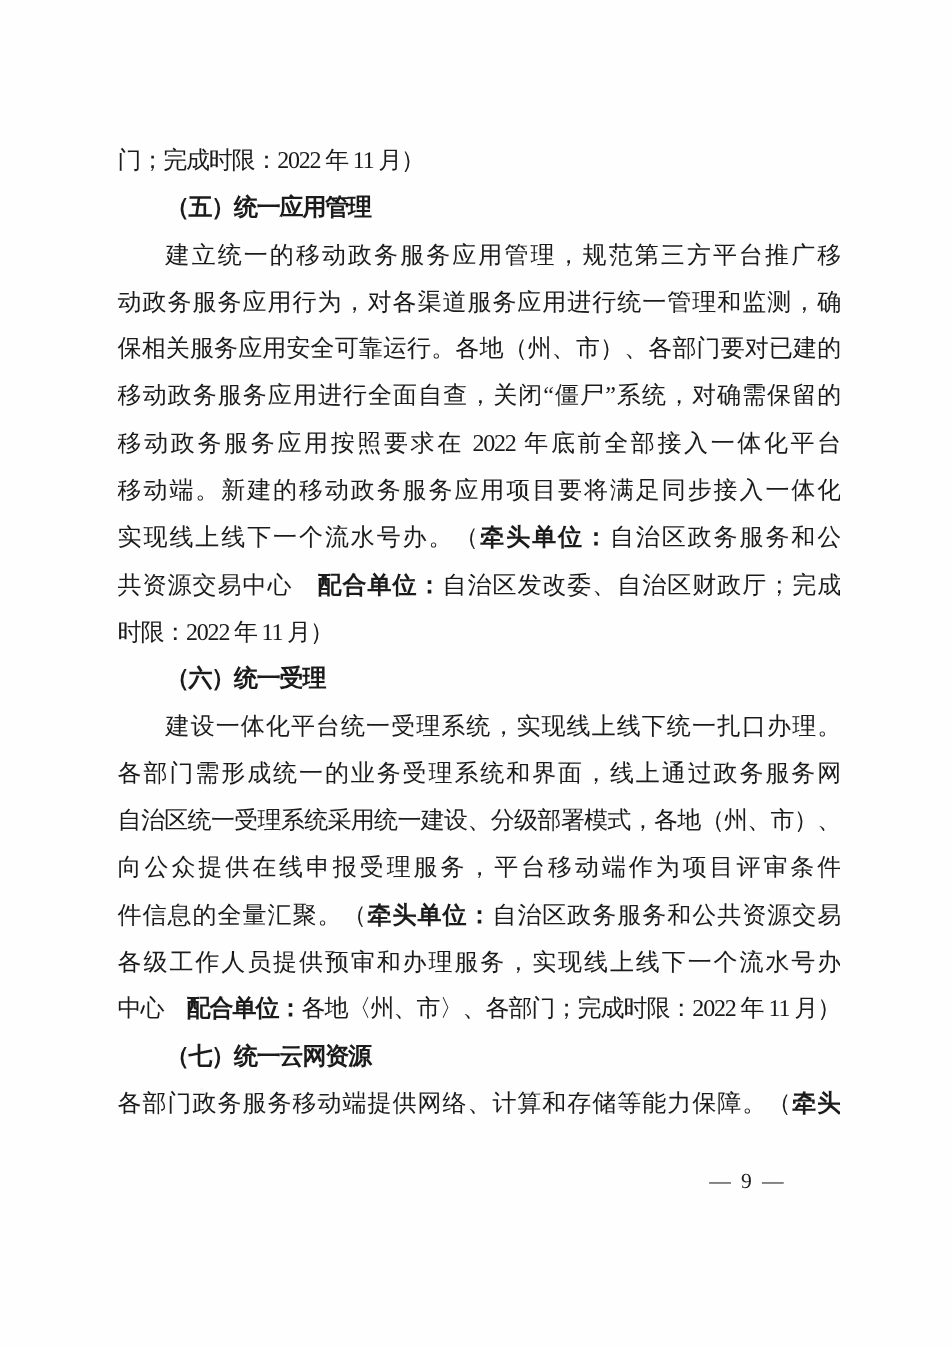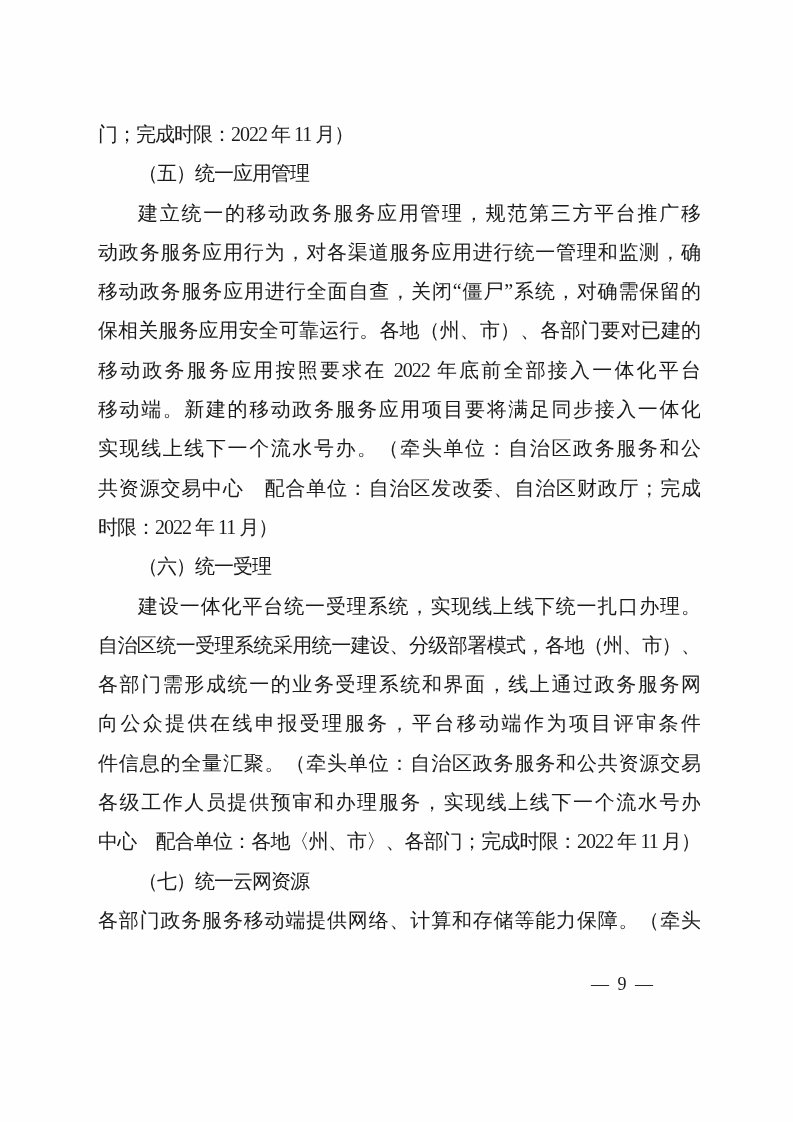--- a/index.html
+++ b/index.html
@@ -25,52 +25,52 @@
     height: 39.3px;
     overflow: hidden;
     text-align: left;
   }
   .line.justify {
     text-align: justify;
     text-align-last: justify;
   }
   .line.indent { text-indent: 40px; }
   .line.heading { font-weight: bold; }
-  .seg-bold { font-weight: normal; }
+  .seg-bold { font-weight: bold; }
   .pagenum {
     position: absolute;
     top: 972px;
     left: 553px;
     width: 140px;
     text-align: center;
     font-size: 18px;
     letter-spacing: 2px;
     line-height: 24px;
   }
 </style>
 </head>
 <body>
 
 <div class="page" style="background: rgb(254, 254, 254); color: rgb(27, 27, 27);">
   <div class="textblock" id="textblock">
       <div class="line"><span class="seg">门；完成时限：2022 年 11 月）</span></div>
       <div class="line heading indent"><span class="seg-bold">（五）统一应用管理</span></div>
       <div class="line indent justify"><span class="seg">建立统一的移动政务服务应用管理，规范第三方平台推广移</span></div>
       <div class="line justify"><span class="seg">动政务服务应用行为，对各渠道服务应用进行统一管理和监测，确</span></div>
+      <div class="line justify"><span class="seg">保相关服务应用安全可靠运行。各地（州、市）、各部门要对已建的</span></div>
       <div class="line justify"><span class="seg">移动政务服务应用进行全面自查，关闭“僵尸”系统，对确需保留的</span></div>
-      <div class="line justify"><span class="seg">保相关服务应用安全可靠运行。各地（州、市）、各部门要对已建的</span></div>
       <div class="line justify"><span class="seg">移动政务服务应用按照要求在 2022 年底前全部接入一体化平台</span></div>
       <div class="line justify"><span class="seg">移动端。新建的移动政务服务应用项目要将满足同步接入一体化</span></div>
       <div class="line justify"><span class="seg">实现线上线下一个流水号办。（</span><span class="seg-bold">牵头单位：</span><span class="seg">自治区政务服务和公</span></div>
       <div class="line justify"><span class="seg">共资源交易中心　</span><span class="seg-bold">配合单位：</span><span class="seg">自治区发改委、自治区财政厅；完成</span></div>
       <div class="line"><span class="seg">时限：2022 年 11 月）</span></div>
       <div class="line heading indent"><span class="seg-bold">（六）统一受理</span></div>
       <div class="line indent justify"><span class="seg">建设一体化平台统一受理系统，实现线上线下统一扎口办理。</span></div>
+      <div class="line justify"><span class="seg">各部门需形成统一的业务受理系统和界面，线上通过政务服务网</span></div>
       <div class="line justify"><span class="seg">自治区统一受理系统采用统一建设、分级部署模式，各地（州、市）、</span></div>
-      <div class="line justify"><span class="seg">各部门需形成统一的业务受理系统和界面，线上通过政务服务网</span></div>
       <div class="line justify"><span class="seg">向公众提供在线申报受理服务，平台移动端作为项目评审条件</span></div>
       <div class="line justify"><span class="seg">件信息的全量汇聚。（</span><span class="seg-bold">牵头单位：</span><span class="seg">自治区政务服务和公共资源交易</span></div>
       <div class="line justify"><span class="seg">各级工作人员提供预审和办理服务，实现线上线下一个流水号办</span></div>
       <div class="line justify"><span class="seg">中心　</span><span class="seg-bold">配合单位：</span><span class="seg">各地〈州、市〉、各部门；完成时限：2022 年 11 月）</span></div>
       <div class="line heading indent"><span class="seg-bold">（七）统一云网资源</span></div>
       <div class="line justify"><span class="seg">各部门政务服务移动端提供网络、计算和存储等能力保障。（</span><span class="seg-bold">牵头</span></div>
     </div>
   <div class="pagenum">— 9 —</div>
 </div>
 

